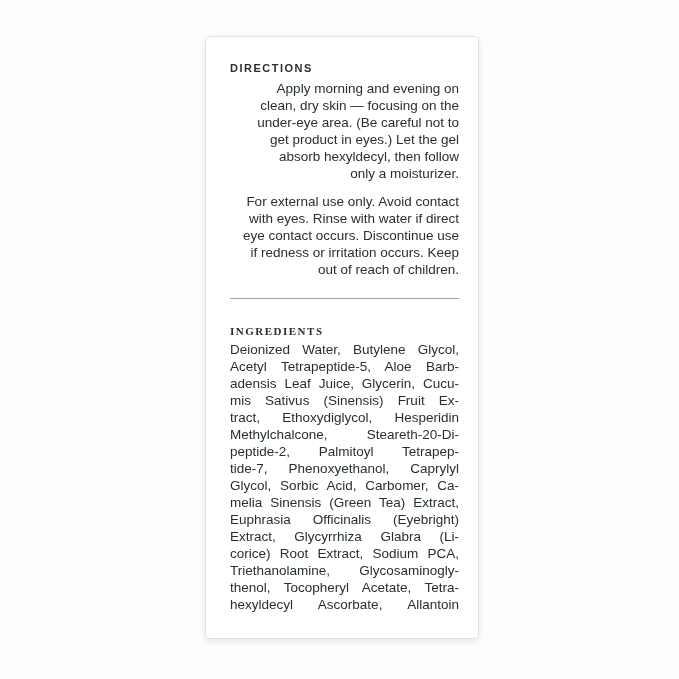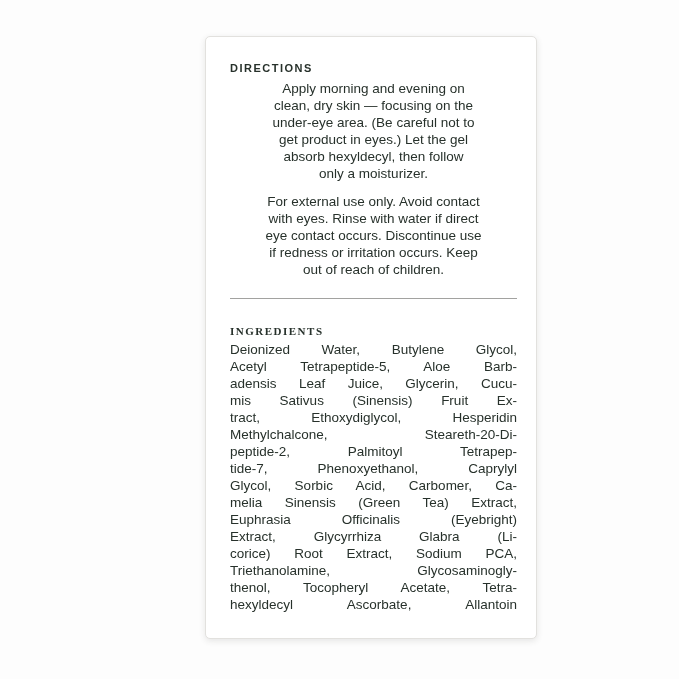--- a/index.html
+++ b/index.html
@@ -11,21 +11,21 @@
     width: 679px;
     height: 679px;
     background: var(--page-bg, #fdfdfd);
     font-family: "Liberation Sans", sans-serif;
     overflow: hidden;
   }
   .label-card {
     position: absolute;
     left: 205px;
     top: 36px;
-    width: 332px;
+    width: 274px;
     height: 603px;
     box-sizing: border-box;
     background: var(--card-bg, #ffffff);
     border: 1px solid var(--card-border, #e2e1de);
     border-radius: 5px;
     box-shadow: 0 2px 6px rgba(60, 60, 50, 0.12);
     padding: 25px 19px 0 24px;
   }
   .section-title {
     font-size: 11px;
@@ -35,21 +35,21 @@
     color: var(--text, #27312b);
     margin: 0 0 6px 0;
   }
   .lines div {
     font-size: 13.5px;
     line-height: 17px;
     color: var(--text, #27312b);
   }
   .plain-lines div {
     white-space: nowrap;
-    text-align: center;
+    text-align: right;
   }
   .justified-lines div {
     text-align: justify;
     text-align-last: justify;
   }
   .warning-block {
     margin-top: 11px;
   }
   .divider {
     height: 1px;

